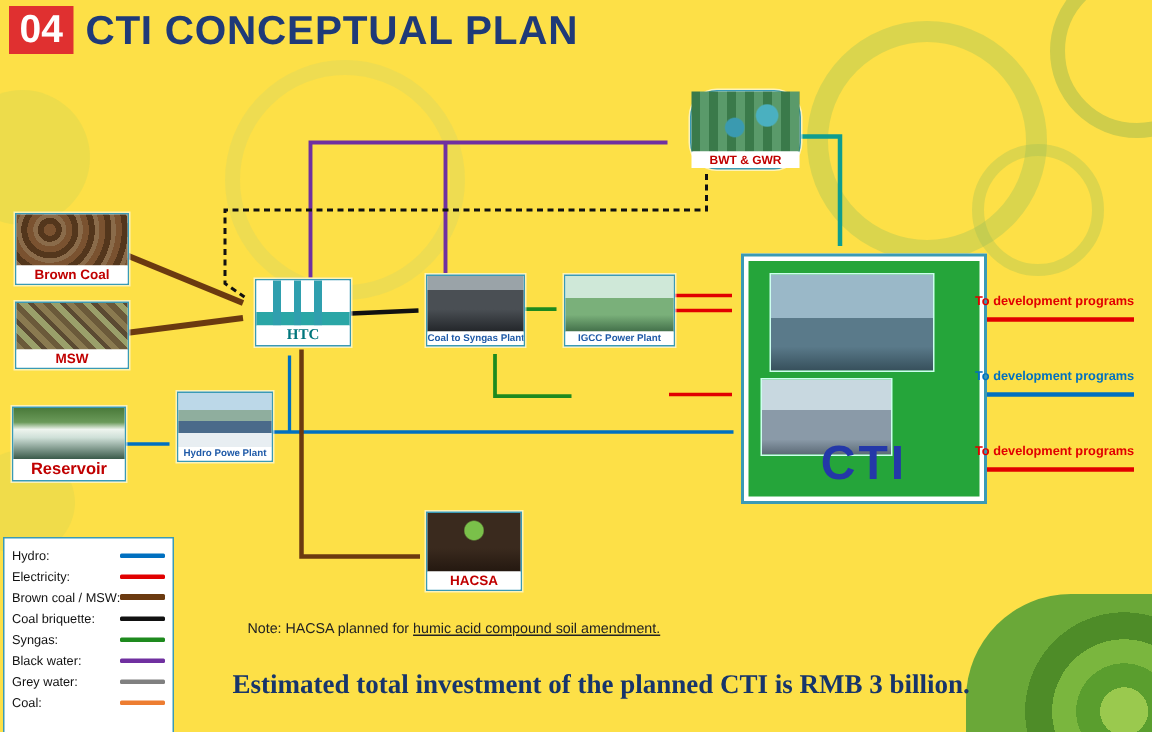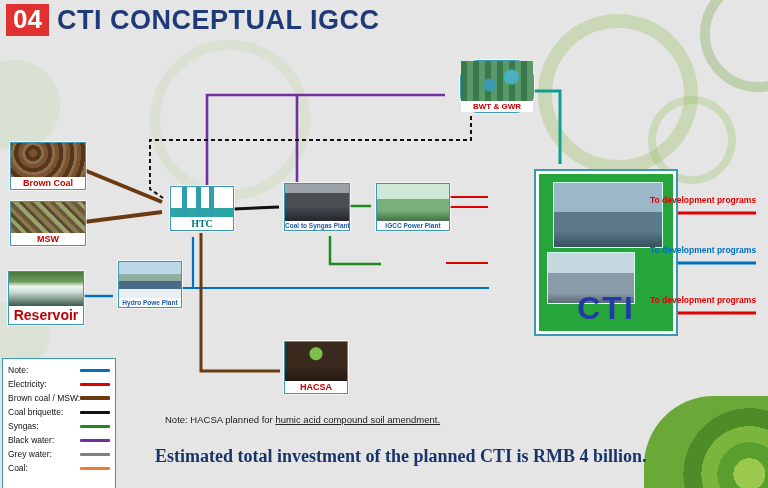--- a/index.html
+++ b/index.html
@@ -1,16 +1,16 @@
 <!DOCTYPE html>
 <html><head>
 <meta charset="utf-8">
 <style>
   html,body{margin:0;padding:0;background:#fff;}
-  .stage{position:relative;width:768px;height:488px;overflow:hidden;background:#e5e5e5;
+  .stage{position:relative;width:768px;height:488px;overflow:hidden;background:#fde047;
          font-family:"Liberation Sans",sans-serif;}
   
   .ring{position:absolute;border-radius:50%;pointer-events:none;}
   .r1{left:538px;top:14px;width:132px;height:132px;border:14px solid rgba(150,190,90,.33);}
   .r2{left:648px;top:96px;width:72px;height:72px;border:8px solid rgba(150,190,90,.30);}
   .r3{left:700px;top:-24px;width:96px;height:96px;border:10px solid rgba(120,170,80,.35);}
   .r4{left:150px;top:40px;width:140px;height:140px;border:10px solid rgba(170,205,130,.18);}
   .r5{left:-30px;top:60px;width:90px;height:90px;background:rgba(150,200,100,.15);}
   .r6{left:-20px;top:300px;width:70px;height:70px;background:rgba(150,200,100,.12);}
   .grass{position:absolute;left:644px;top:396px;width:124px;height:92px;border-top-left-radius:70px;
@@ -42,21 +42,21 @@
   .i-sofc{height:34px;background:linear-gradient(180deg,#e8f5ee 0 30%,#7ac0a0 30% 65%,#2a7a5a 100%);}
   .i-bwt{height:40px;background:
      radial-gradient(circle at 70% 40%, #4ab0c0 0 7px, transparent 8px),
      radial-gradient(circle at 40% 60%, #3a9ab0 0 6px, transparent 7px),
      repeating-linear-gradient(90deg,#3a7a4a 0 6px,#5a9a6a 6px 12px);}
   .i-hydro{height:36px;background:linear-gradient(180deg,#bcd8e8 0 32%,#8fae9e 32% 52%,#4a6a8a 52% 74%,#e8eef2 74%);}
   .i-hacsa{height:39px;background:
      radial-gradient(circle at 50% 30%, #7ac04a 0 6px, transparent 7px),
      linear-gradient(180deg,#3a2a1e 0 60%,#241810 100%);}
   
-  .cti-panel{position:absolute;left:494px;top:169px;width:144px;height:167px;z-index:2;background:#fff;border:2px solid #3a9ab5;box-sizing:border-box;margin-left:40px;}
+  .cti-panel{position:absolute;left:494px;top:169px;width:164px;height:167px;z-index:2;background:#fff;border:2px solid #3a9ab5;box-sizing:border-box;}
   .cti-green{position:absolute;left:3px;top:3px;right:3px;bottom:3px;background:#25a53a;}
   .cti-photo1{position:absolute;left:14px;top:8px;width:108px;height:64px;border:1px solid #cfe;
      background:linear-gradient(180deg,#9ab8c8 0 45%,#5a7a8a 45% 75%,#37505c 100%);}
   .cti-photo2{position:absolute;left:8px;top:78px;width:86px;height:50px;border:1px solid #cfe;
      background:linear-gradient(180deg,#c8d8e0 0 40%,#8a9aa8 40% 80%,#5c6a76 100%);}
   .cti-label{position:absolute;left:0;right:0;bottom:4px;text-align:center;font-size:32px;font-weight:800;color:#2438a8;letter-spacing:2px;}
   
   .out-label{position:absolute;left:650px;width:118px;font-size:8.5px;font-weight:bold;z-index:2;white-space:nowrap;}
   .out-red{color:#e10000;}
   .out-blue{color:#0070c0;}
@@ -125,36 +125,36 @@
     <path d="M297,182 V96" stroke="#7030a0" stroke-width="2.6"></path>
     <path d="M471,116 V140 H150 V189 L163,198" stroke="#111111" stroke-width="2" stroke-dasharray="4 3" marker-end="url(#mBlack)"></path>
     <path d="M523,91 H560 V164" stroke="#0f9d8f" stroke-width="3" marker-end="url(#mTeal)"></path>
     <path d="M644,213 H756" stroke="#e10000" stroke-width="3" marker-end="url(#mRed)"></path>
     <path d="M644,263 H756" stroke="#0070c0" stroke-width="3" marker-end="url(#mBlue)"></path>
     <path d="M644,313 H756" stroke="#e10000" stroke-width="3" marker-end="url(#mRed)"></path>
   </svg>
 
   <div class="titlebar">
     <span class="num">04</span>
-    <span class="ttl">CTI CONCEPTUAL IGCC</span>
+    <span class="ttl">CTI CONCEPTUAL PLAN</span>
   </div>
 
   <div class="node" style="left:10px;top:201px;width:74px;">
     <div class="img i-msw"></div>
     <div class="lbl red" style="font-size:9px;">MSW</div>
   </div>
 
   <div class="node" style="left:10px;top:142px;width:74px;">
     <div class="img i-browncoal"></div>
     <div class="lbl red" style="font-size:9px;">Brown Coal</div>
   </div>
 
   <div class="node" style="left:8px;top:271px;width:74px;">
     <div class="img i-reservoir"></div>
-    <div class="lbl red" style="font-size:14px;">Reservoir</div>
+    <div class="lbl red" style="font-size:11px;">Reservoir</div>
   </div>
 
   <div class="node" style="left:170px;top:186px;width:62px;font-family:Liberation Serif, serif;">
     <div class="img i-htc" style="height:30px;"></div>
     <div class="lbl teal" style="font-size:10px;">HTC</div>
   </div>
 
   <div class="node" style="left:284px;top:183px;width:64px;">
     <div class="img i-syngas"></div>
     <div class="lbl blue" style="font-size:6.5px;">Coal to Syngas Plant</div>
@@ -188,21 +188,21 @@
       <div class="cti-label">CTI</div>
     </div>
   </div>
 
   <div class="out-label out-red" style="top:195px;">To development programs</div>
   <div class="out-label out-blue" style="top:245px;">To development programs</div>
   <div class="out-label out-red" style="top:295px;">To development programs</div>
 
   <div class="legend">
     <div class="lg-row">
-      <span class="lg-label">Note:</span>
+      <span class="lg-label">Hydro:</span>
       <span class="lg-line" style="background-color: rgb(0, 112, 192);"></span>
     </div>
     <div class="lg-row">
       <span class="lg-label">Electricity:</span>
       <span class="lg-line" style="background-color: rgb(225, 0, 0);"></span>
     </div>
     <div class="lg-row">
       <span class="lg-label">Brown coal / MSW:</span>
       <span class="lg-line" style="height: 4px; background-color: rgb(107, 58, 16);"></span>
     </div>
@@ -225,15 +225,15 @@
     <div class="lg-row">
       <span class="lg-label">Coal:</span>
       <span class="lg-line" style="background-color: rgb(237, 125, 49);"></span>
     </div>
   </div>
 
   <div class="note">
     <span>Note: HACSA planned for </span><span class="u">humic acid compound soil amendment.</span>
   </div>
 
-  <div class="footer">Estimated total investment of the planned CTI is RMB 4 billion.</div>
+  <div class="footer">Estimated total investment of the planned CTI is RMB 3 billion.</div>
 
 </div>
 
 </body></html>

